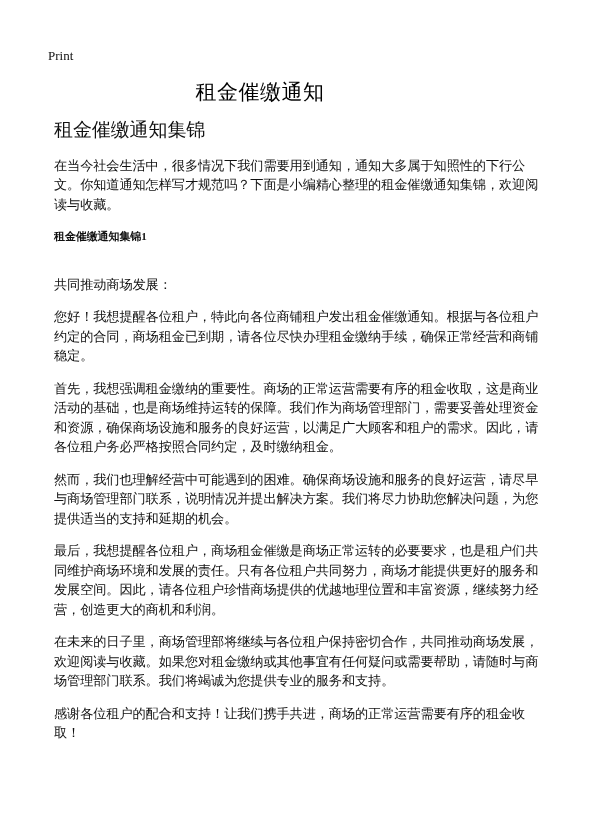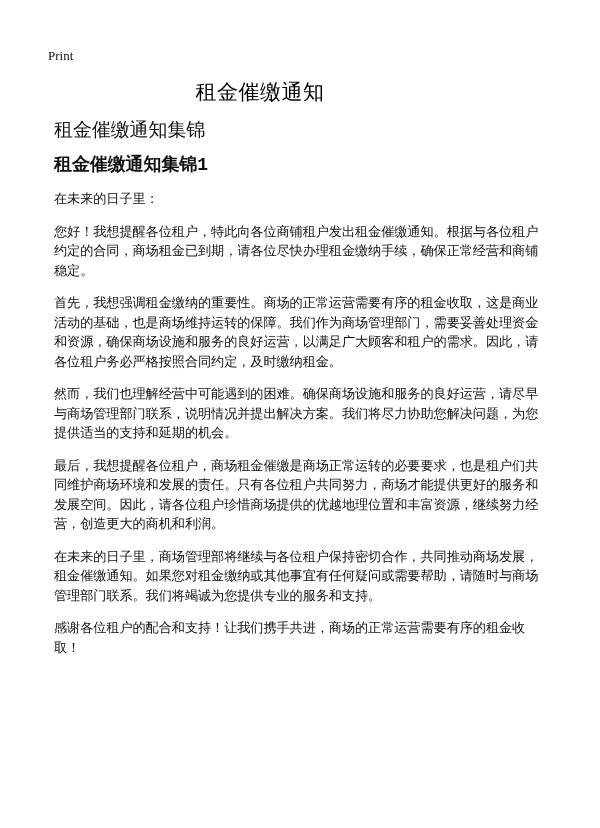--- a/index.html
+++ b/index.html
@@ -18,34 +18,35 @@
       text-align: center; font-size: 21px; font-weight: normal; color: #000;
       margin: 0; letter-spacing: 0.5px;
     }
     .content {
       position: absolute; left: 54px; top: 120px; width: 494px;
       font-size: 13.2px; line-height: 19.5px;
     }
     .content p { margin: 0 0 13px 0; letter-spacing: -0.1px; }
     .content .subtitle { margin-bottom: 16px; font-size: 19px; }
     .content .section-heading {
-      font-weight: bold; font-family: Liberation Mono, monospace;
-      font-size: 18px; margin-bottom: 14px;
+      font-weight: bold; font-family: Liberation Serif, serif;
+      font-size: 11px; margin-bottom: 28px;
     }
   </style>
 </head>
 <body>
 
 <div class="print-link">Print</div>
 
 <h1 class="title">租金催缴通知</h1>
 
 <div class="content">
   <p class="subtitle">租金催缴通知集锦</p>
+  <p>在当今社会生活中，很多情况下我们需要用到通知，通知大多属于知照性的下行公文。你知道通知怎样写才规范吗？下面是小编精心整理的租金催缴通知集锦，欢迎阅读与收藏。</p>
   <p class="section-heading">租金催缴通知集锦1</p>
-  <p>在未来的日子里：</p>
+  <p>共同推动商场发展：</p>
   <p>您好！我想提醒各位租户，特此向各位商铺租户发出租金催缴通知。根据与各位租户约定的合同，商场租金已到期，请各位尽快办理租金缴纳手续，确保正常经营和商铺稳定。</p>
   <p>首先，我想强调租金缴纳的重要性。商场的正常运营需要有序的租金收取，这是商业活动的基础，也是商场维持运转的保障。我们作为商场管理部门，需要妥善处理资金和资源，确保商场设施和服务的良好运营，以满足广大顾客和租户的需求。因此，请各位租户务必严格按照合同约定，及时缴纳租金。</p>
   <p>然而，我们也理解经营中可能遇到的困难。确保商场设施和服务的良好运营，请尽早与商场管理部门联系，说明情况并提出解决方案。我们将尽力协助您解决问题，为您提供适当的支持和延期的机会。</p>
   <p>最后，我想提醒各位租户，商场租金催缴是商场正常运转的必要要求，也是租户们共同维护商场环境和发展的责任。只有各位租户共同努力，商场才能提供更好的服务和发展空间。因此，请各位租户珍惜商场提供的优越地理位置和丰富资源，继续努力经营，创造更大的商机和利润。</p>
-  <p>在未来的日子里，商场管理部将继续与各位租户保持密切合作，共同推动商场发展，租金催缴通知。如果您对租金缴纳或其他事宜有任何疑问或需要帮助，请随时与商场管理部门联系。我们将竭诚为您提供专业的服务和支持。</p>
+  <p>在未来的日子里，商场管理部将继续与各位租户保持密切合作，共同推动商场发展，欢迎阅读与收藏。如果您对租金缴纳或其他事宜有任何疑问或需要帮助，请随时与商场管理部门联系。我们将竭诚为您提供专业的服务和支持。</p>
   <p>感谢各位租户的配合和支持！让我们携手共进，商场的正常运营需要有序的租金收取！</p>
 </div>
 
 </body></html>

